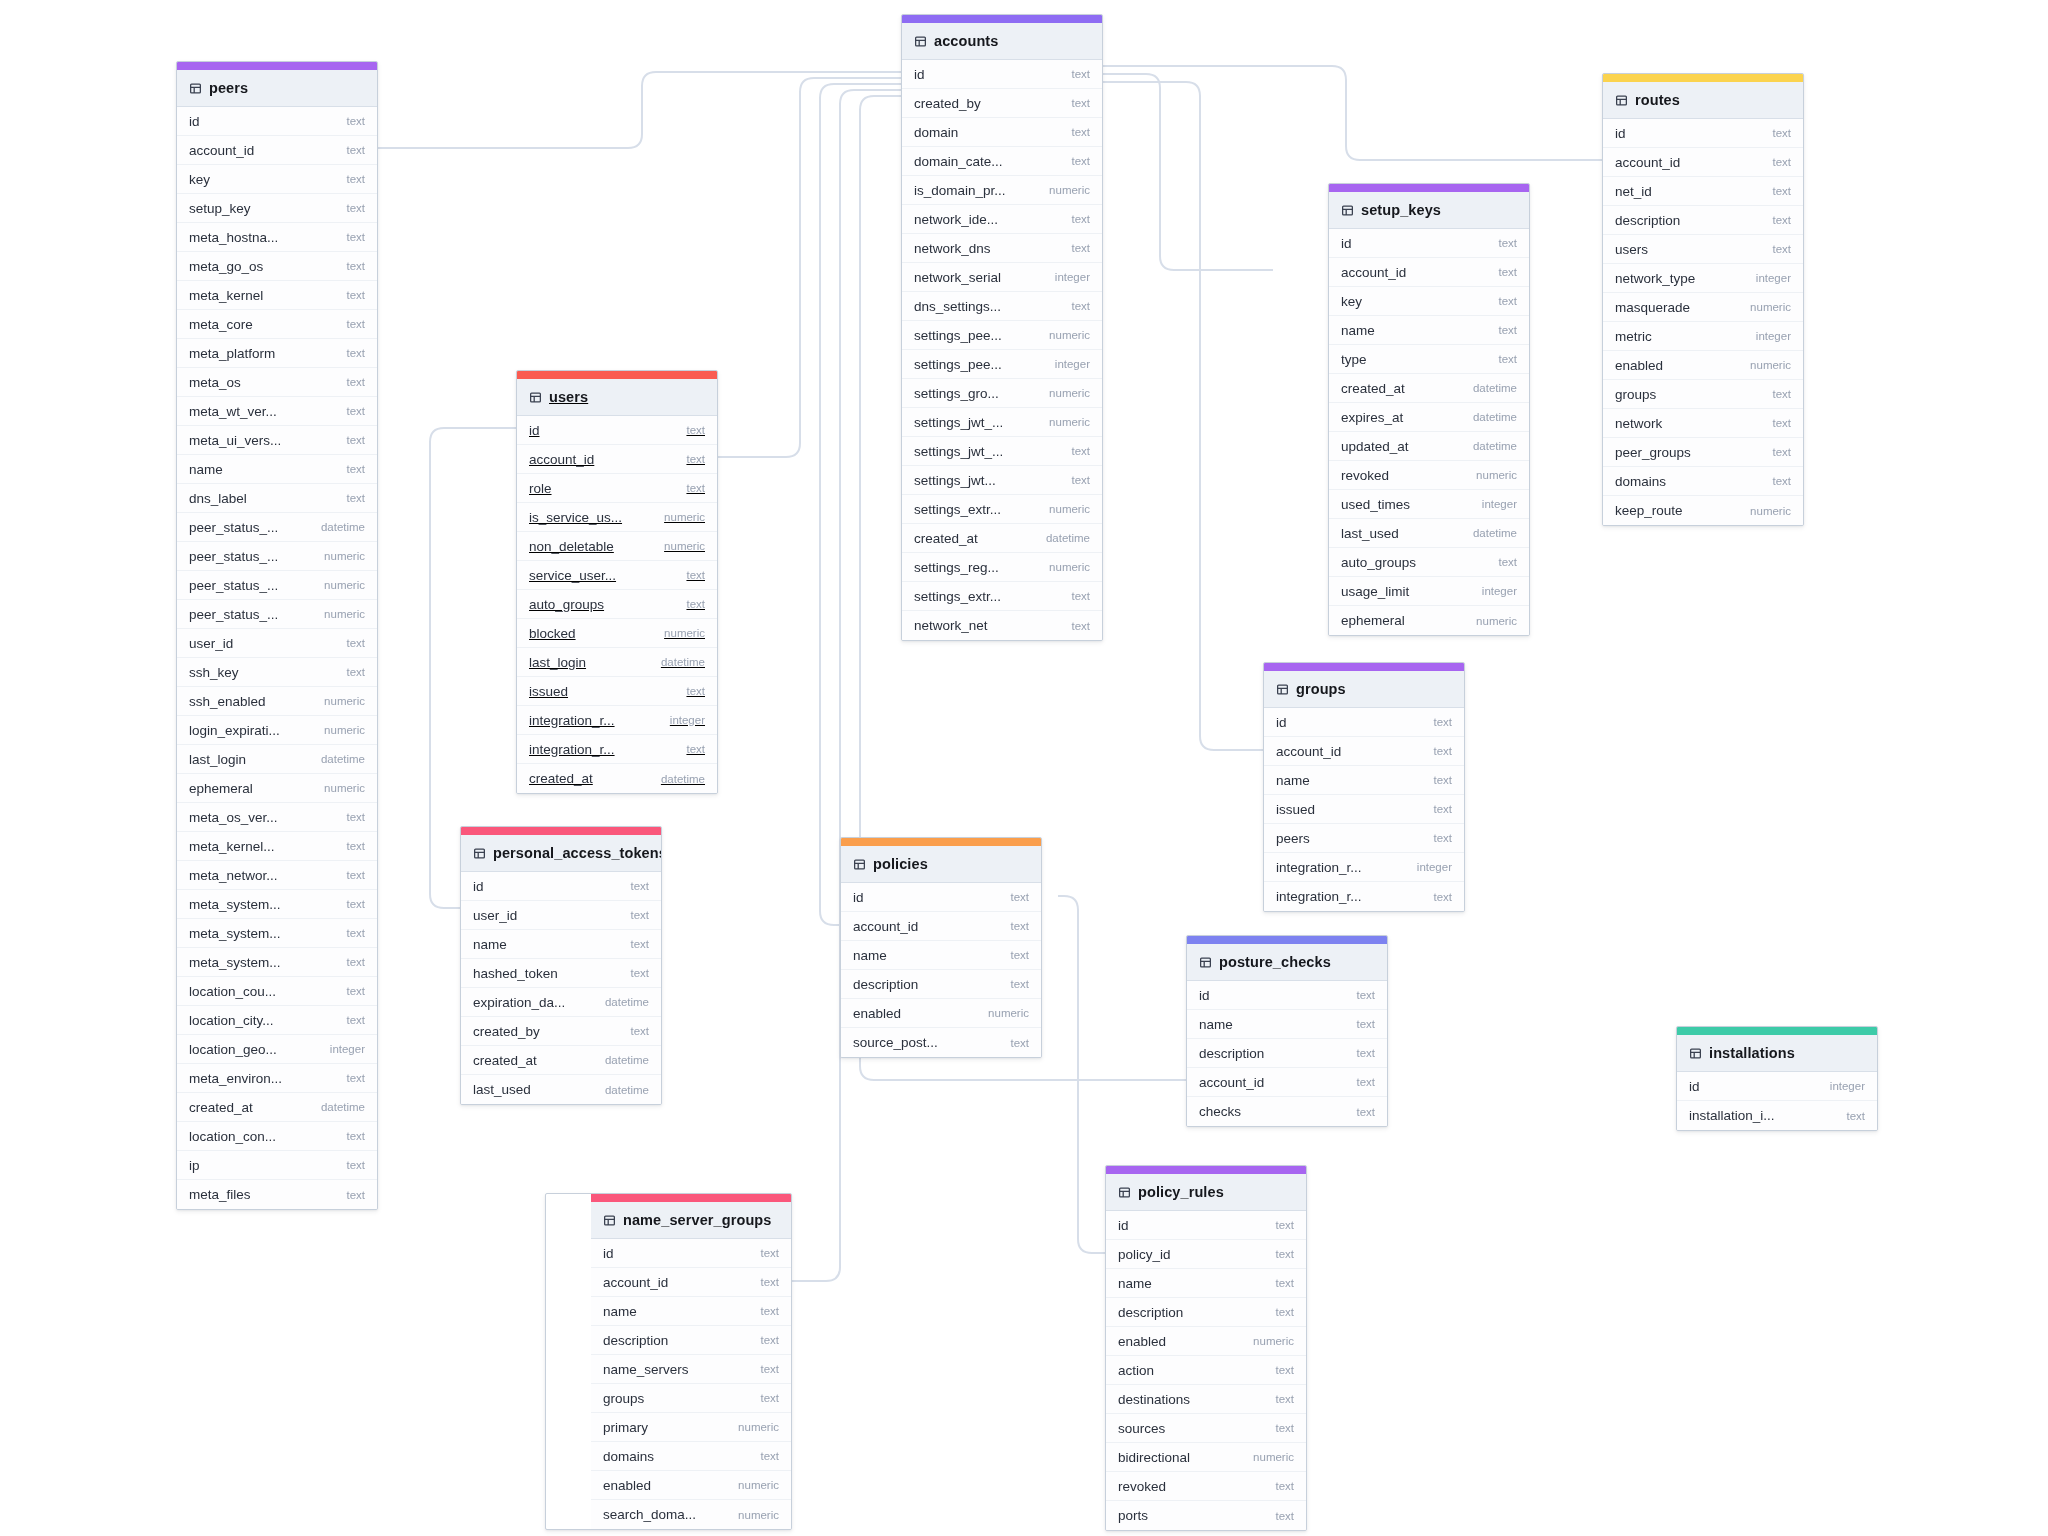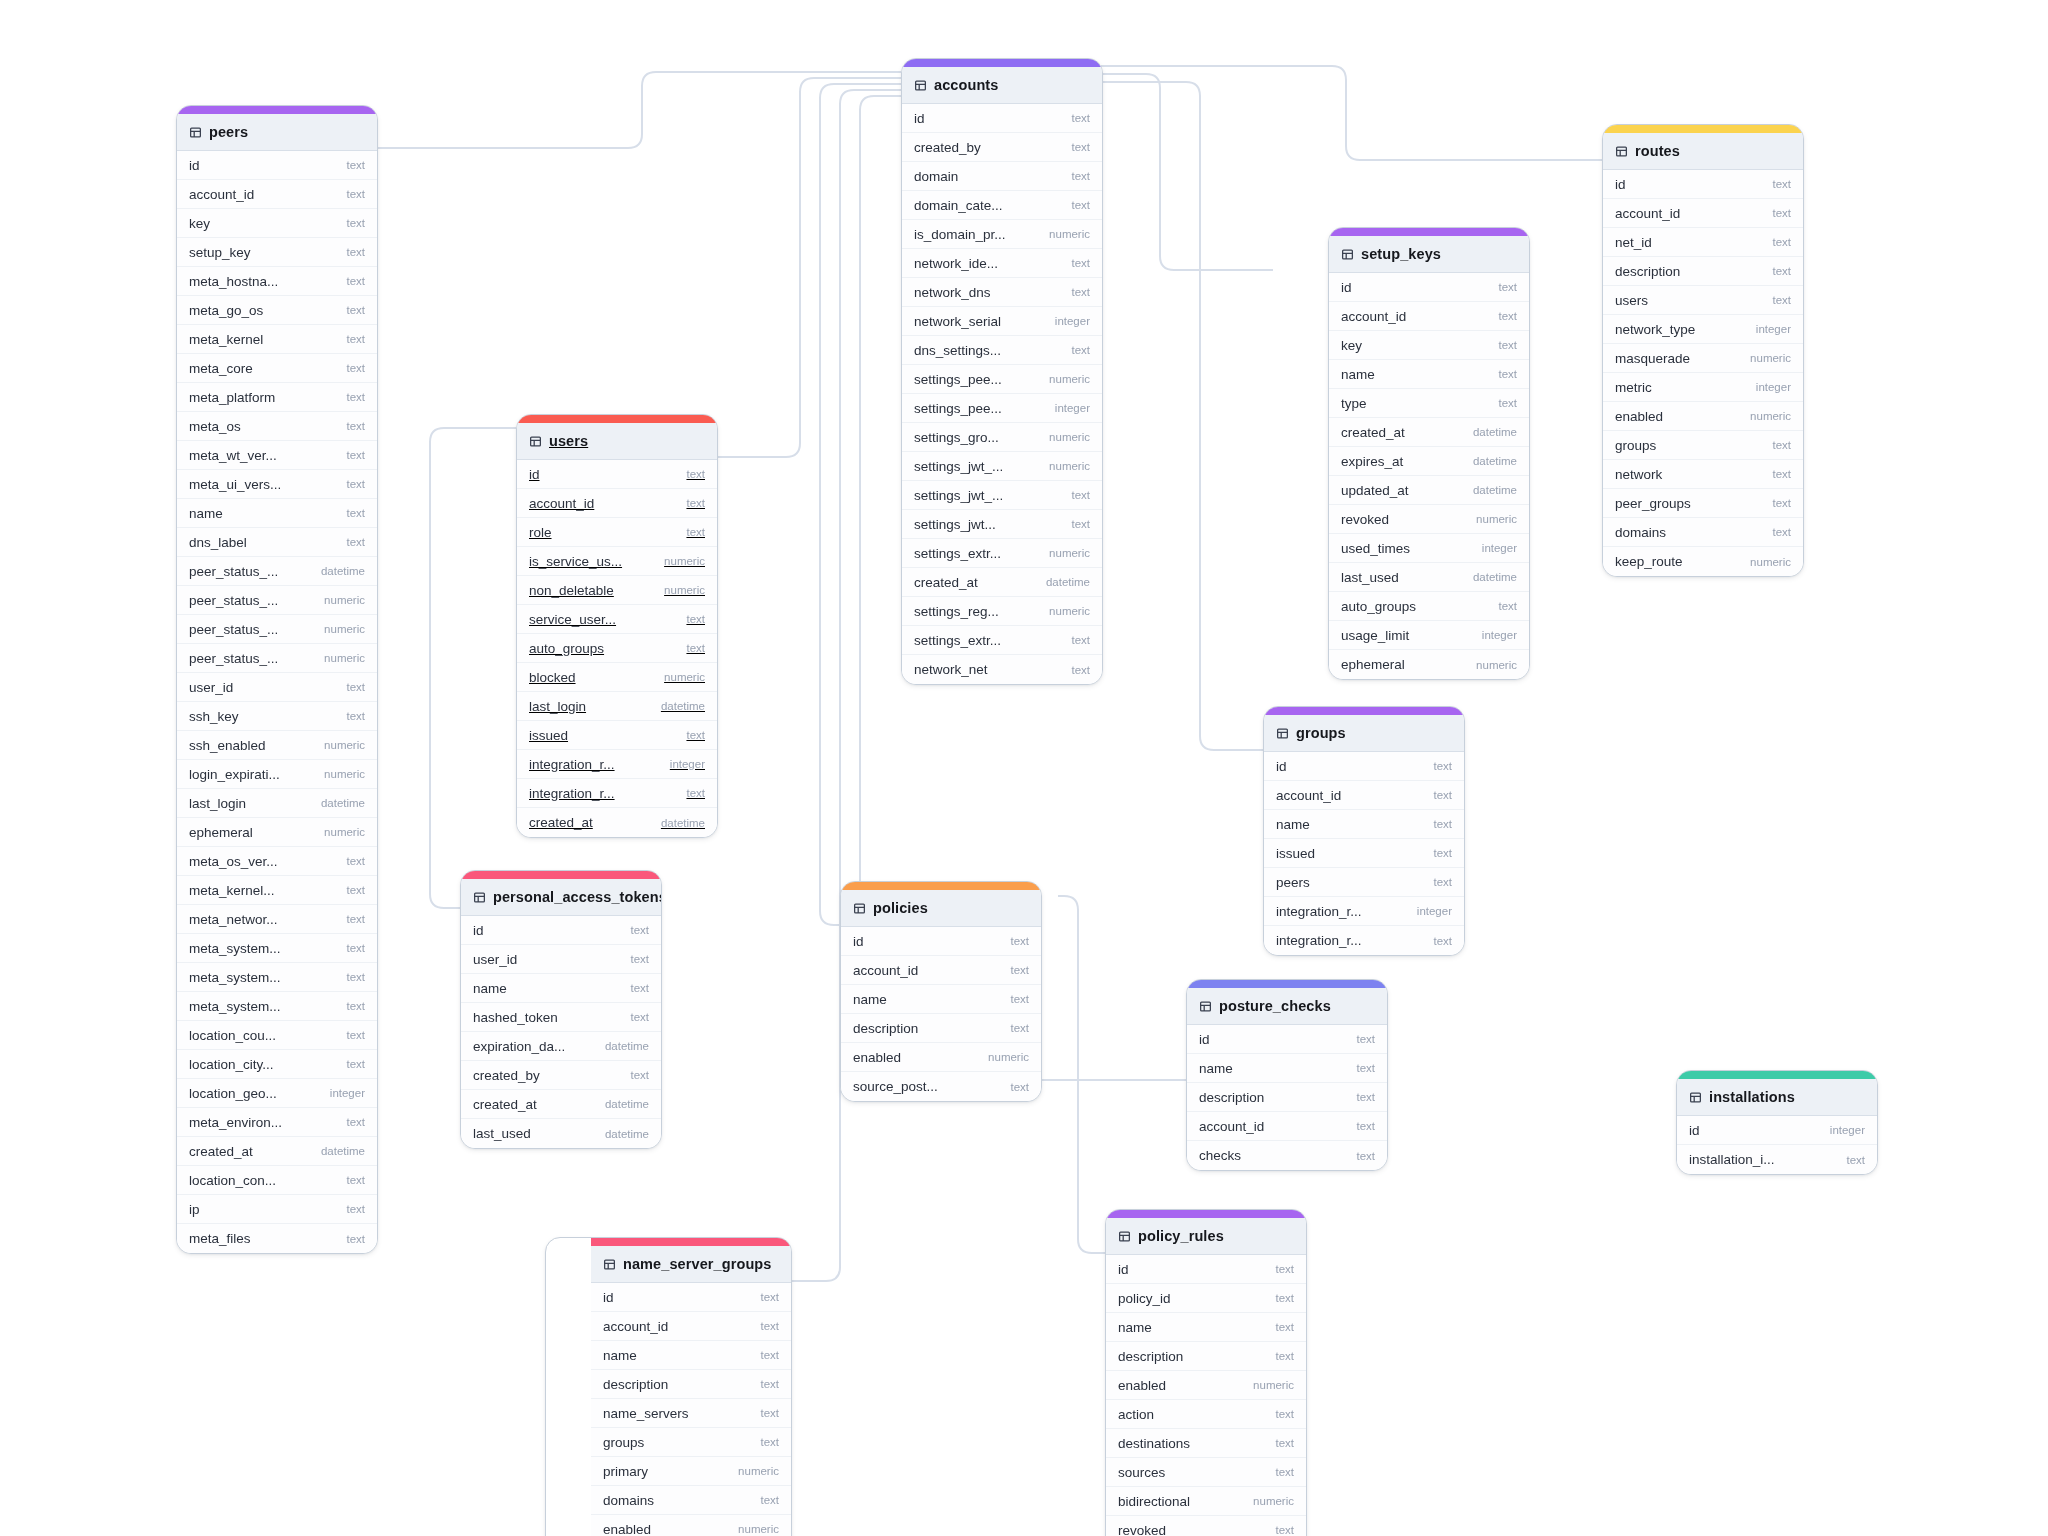--- a/index.html
+++ b/index.html
@@ -7,24 +7,23 @@
     width:2048px;height:1536px;position:relative;overflow:hidden;
     background:#ffffff;
     font-family:"Liberation Sans","DejaVu Sans",sans-serif;
   }
   #canvas{position:absolute;inset:0;}
   #relations{position:absolute;left:0;top:0;z-index:1;}
   .table{
     position:absolute;width:200px;z-index:2;
     background:#ffffff;
     border:1.5px solid #c7d0db;
-    border-radius:15px;
+    border-radius:2px;
     overflow:hidden;
     box-shadow:0 2px 5px rgba(16,24,40,.07),0 1px 2px rgba(16,24,40,.05);
-    margin-top:44px;
   }
   .colorbar{height:8px;}
   .thead{
     display:flex;align-items:center;gap:7px;
     height:36px;padding:0 12px;
     background:#edf1f6;border-bottom:1px solid #d8dfe8;
   }
   .tname{font-size:14.5px;font-weight:bold;color:#16181d;letter-spacing:.1px;}
   .ticon{display:flex;align-items:center;}
   .row{
@@ -477,21 +476,21 @@
       </div>
       <div class="row">
         <span class="fname">usage_limit</span>
         <span class="ftype">integer</span>
       </div>
       <div class="row">
         <span class="fname">ephemeral</span>
         <span class="ftype">numeric</span>
       </div>
     </div>
-    <div class="table" style="left: 1602px; top: 80px;">
+    <div class="table" style="left: 1602px; top: 73px;">
       <div class="colorbar" style="background:#FBD34E"></div>
       <div class="thead">
         <span class="ticon">
           <svg width="13" height="13" viewBox="0 0 16 16" fill="none">
             <rect x="2" y="2.5" width="12" height="11" rx="1.2" stroke="#3a4150" stroke-width="1.6"></rect>
             <path d="M2 6.5h12M6.4 6.5v7" stroke="#3a4150" stroke-width="1.6"></path>
           </svg>
         </span>
         <span class="tname">routes</span>
       </div>

